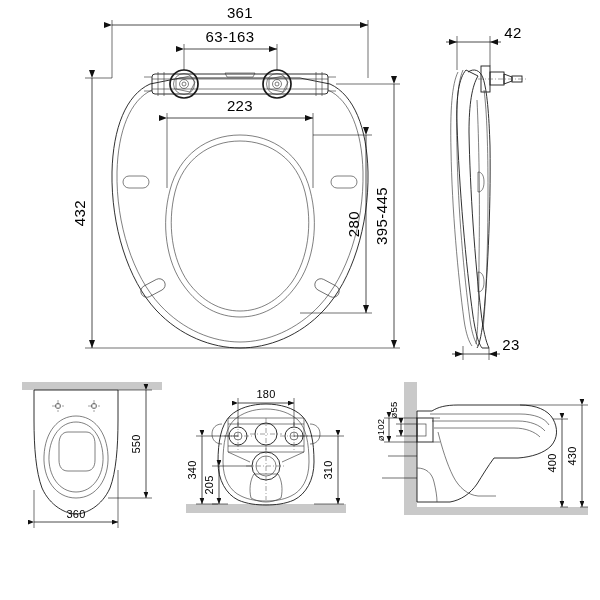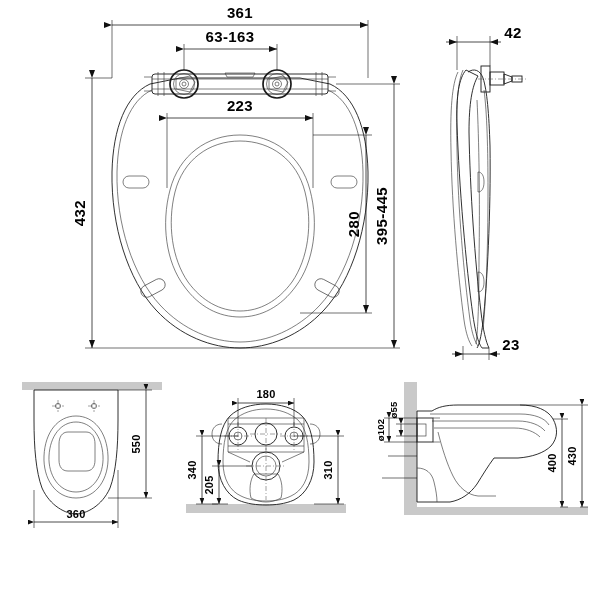--- a/index.html
+++ b/index.html
@@ -11,21 +11,20 @@
     width: 600px;
     height: 600px;
     font-family: "Liberation Sans", sans-serif;
     overflow: hidden;
   }
   #sheet {
     position: relative;
     width: 584px;
     height: 600px;
     background: #ffffff;
-    font-weight: bold;
   }
   svg.drawing {
     display: block;
     width: 600px;
     height: 600px;
   }
   .obj   { fill: none; stroke: #1a1a1a; stroke-width: 0.9; }
   .obj-th{ fill: none; stroke: #1a1a1a; stroke-width: 1.7; }
   .objl  { fill: none; stroke: #3a3a3a; stroke-width: 0.65; }
   .dim   { fill: none; stroke: #111111; stroke-width: 0.75; }

